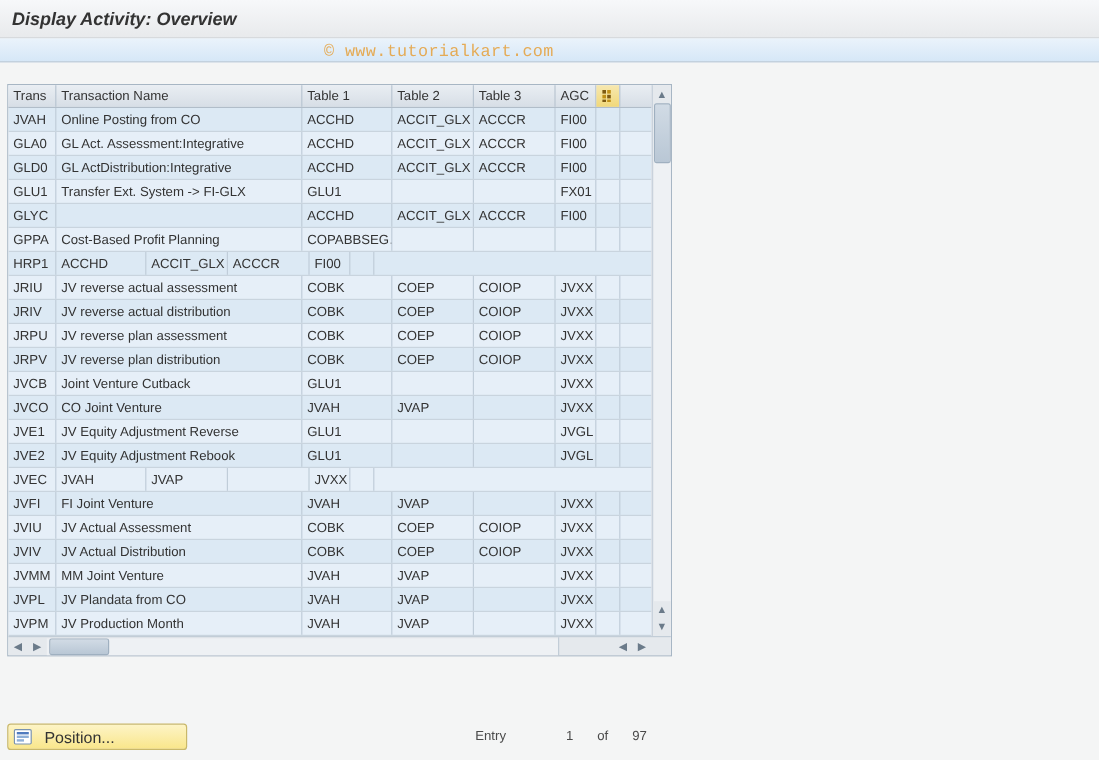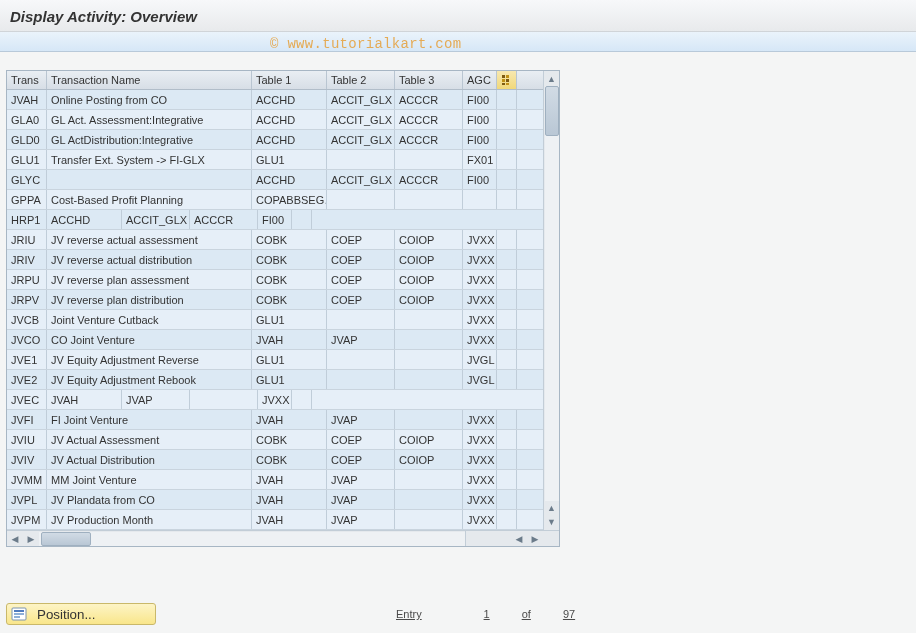--- a/index.html
+++ b/index.html
@@ -168,23 +168,22 @@
        gap:10px;
        min-width: 150px;
     }
     .position-btn .pbicon {
        width:16px;height:16px;display:flex;align-items:center;justify-content:center;
     }
     .entry-info {
        margin-left: 240px;
        display:flex;
        align-items:center;
-       gap: 32px;
+       gap: 20px;
        color:#4a4a4a;
-       text-decoration:underline;
     }
     .entry-info .count-box {
        display:inline-block;
        min-width: 36px;
        text-align:right;
     }
     .hidden-border-right {
        border-right:1px solid #c2cdd7;
        width:16px;
     }

